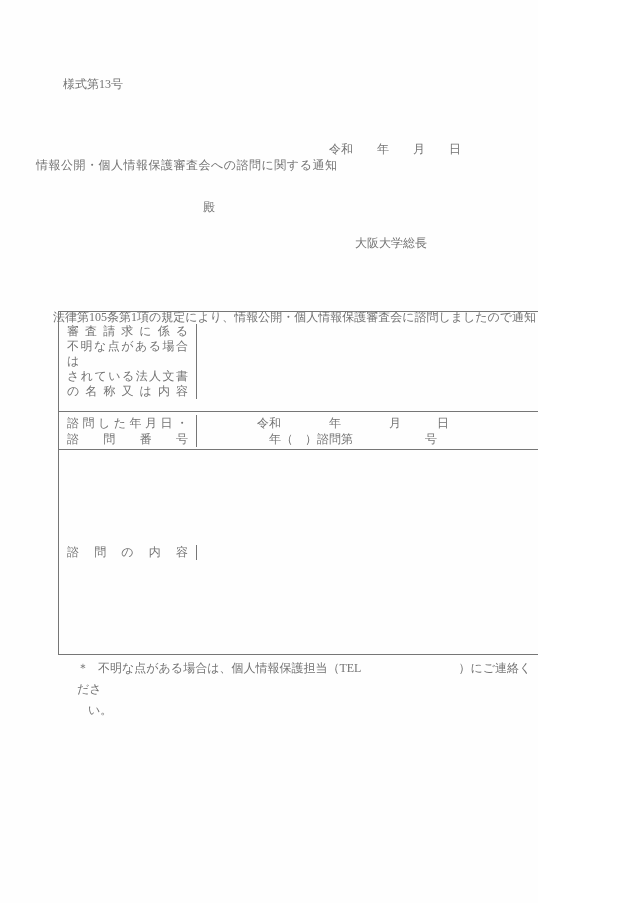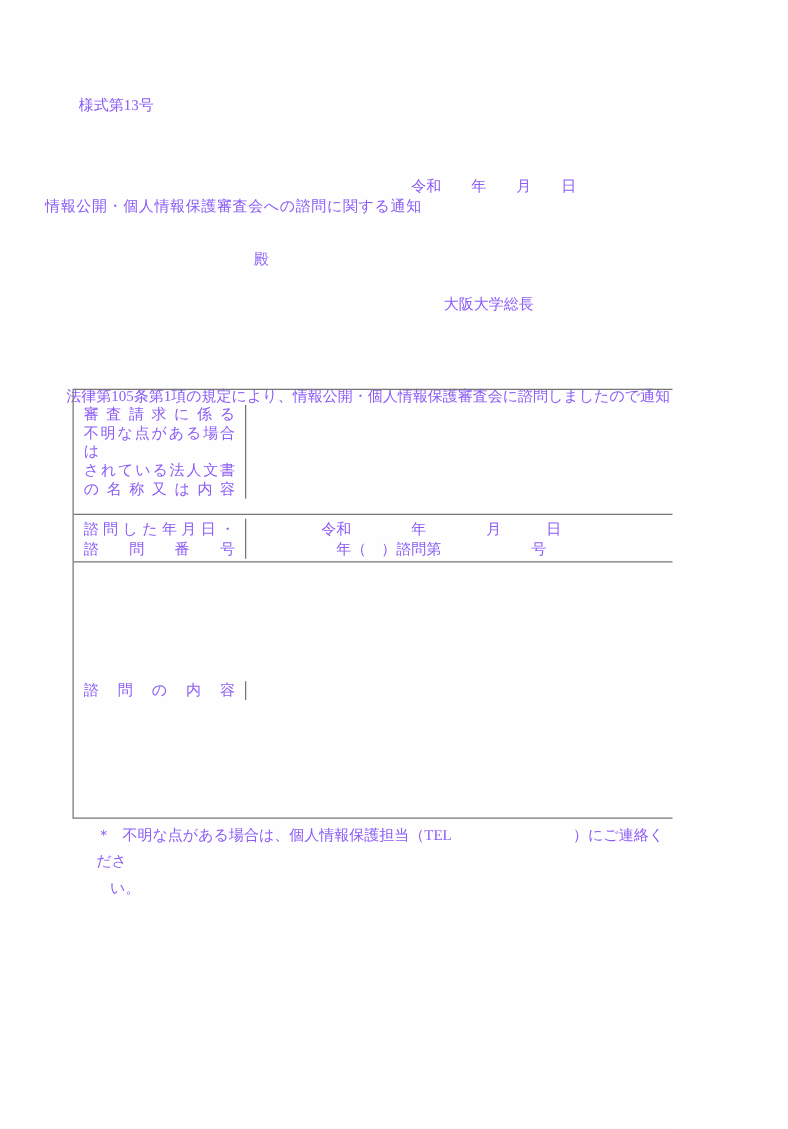--- a/index.html
+++ b/index.html
@@ -1,21 +1,21 @@
 <!DOCTYPE html>
 <html><head>
 <meta charset="utf-8">
 <style>
   html,body{margin:0;padding:0;background:#ffffff;}
   .page{
     position:relative;
     width:538px;height:903px;
     background:#fefefe;
     font-family:"Liberation Serif","DejaVu Serif",serif;
-    color:#8b5cf6;
+    color:#737373;
     font-size:12px;
     overflow:hidden;
   }
   .abs{position:absolute;white-space:pre;}
   .form-number{left:63px;top:76px;}
   .header-right{
     position:absolute;right:77px;top:103px;
     text-align:right;line-height:18.5px;white-space:pre;
   }
   .doc-title{

